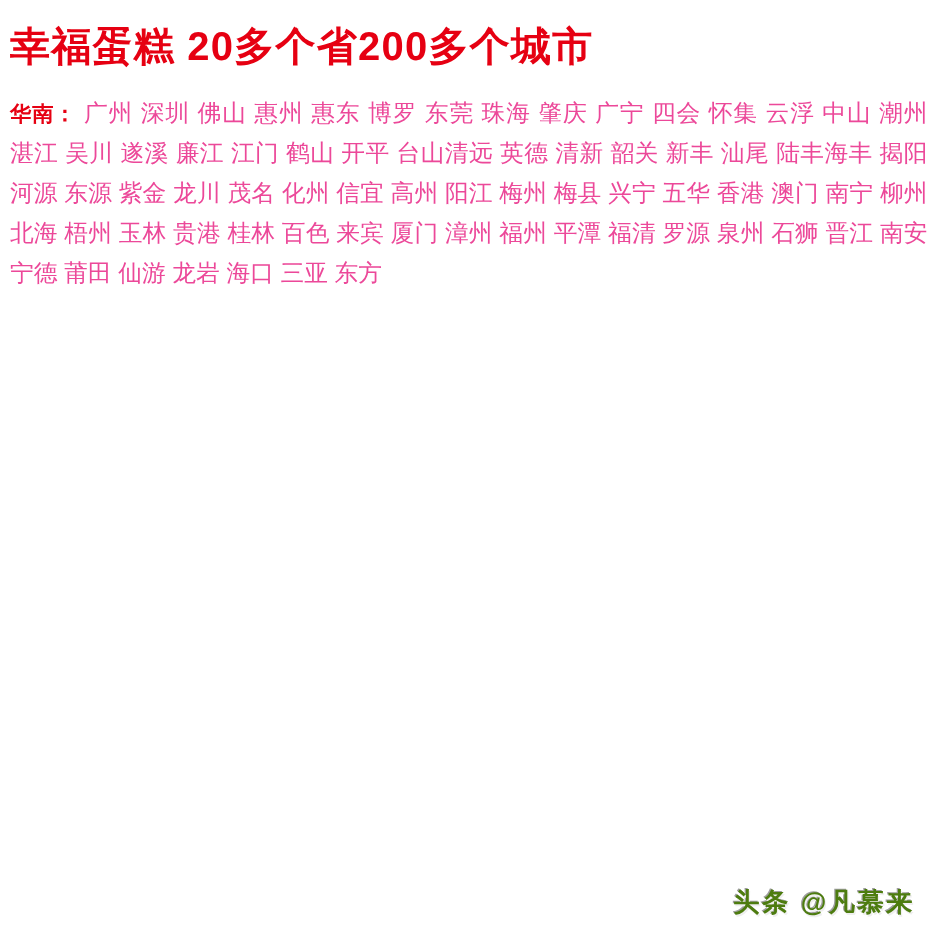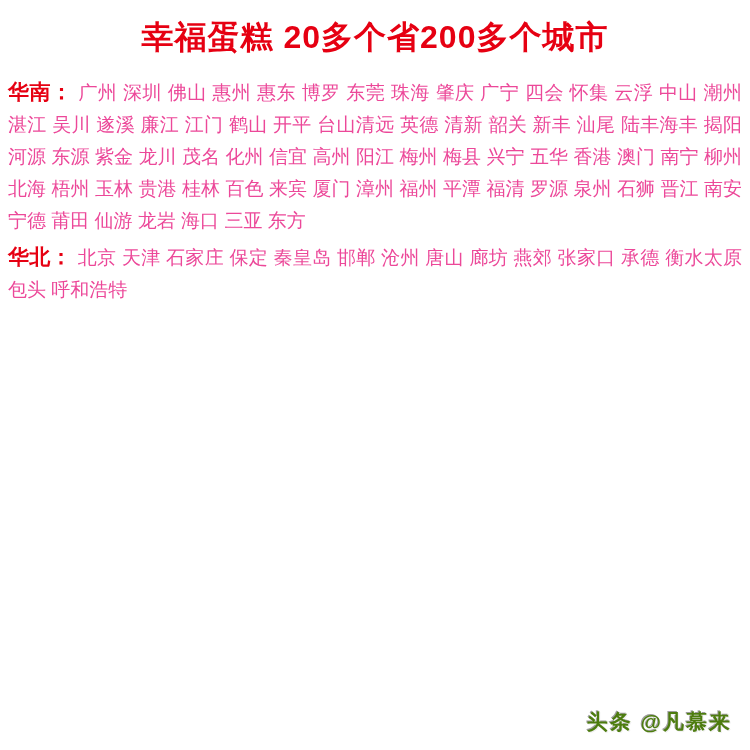--- a/index.html
+++ b/index.html
@@ -11,42 +11,42 @@
     position: relative;
     overflow: hidden;
   }
   .page {
     width: 750px;
     height: 750px;
     padding: 12px 8px 0 8px;
     position: relative;
   }
   .title {
-    text-align: center;
+    text-align: left;
     color: #e60012;
     font-size: 32px;
     font-weight: 900;
     letter-spacing: 1px;
     margin-top: 4px;
     margin-bottom: 16px;
     font-family: "Liberation Sans", sans-serif;
   }
   #sections { width: 734px; }
   .section {
     font-size: 19px;
     line-height: 32px;
     color: #000000;
     text-align: justify;
     margin-bottom: 4px;
     word-break: keep-all;
   }
   .section .label {
     color: #e60012;
     font-weight: 900;
-    font-size: 21px;
+    font-size: 17px;
     margin-right: 6px;
   }
   .section .cities {
     color: #ec4899;
   }
   .watermark {
     position: absolute;
     right: 18px;
     bottom: 14px;
     font-size: 21px;
@@ -60,18 +60,17 @@
 <body>
 
 <div class="page">
   <h1 class="title">幸福蛋糕 20多个省200多个城市</h1>
   <div id="sections">
   <p class="section"><span class="label">华南：</span><span class="cities">广州 深圳 佛山 惠州 惠东 博罗 东莞 珠海 肇庆 广宁 四会 怀集 云浮 中山 潮州 湛江 吴川 遂溪 廉江 江门 鹤山 开平 台山清远 英德 清新 韶关 新丰 汕尾 陆丰海丰 揭阳 河源 东源 紫金 龙川 茂名 化州 信宜 高州 阳江 梅州 梅县 兴宁 五华 香港 澳门 南宁 柳州 北海 梧州 玉林 贵港 桂林 百色 来宾 厦门 漳州 福州 平潭 福清 罗源 泉州 石狮 晋江 南安 宁德 莆田 仙游 龙岩 海口 三亚 东方</span></p>
 
 
 
 
-  <p class="section"><span class="label">华北：</span><span class="cities">北京 天津 石家庄 保定 秦皇岛 邯郸 沧州 唐山 廊坊 燕郊 张家口 承德 衡水太原 包头 呼和浩特</span></p>
 
 
 </div>
   <div class="watermark">头条 @凡慕来</div>
 </div>
 
 </body></html>

